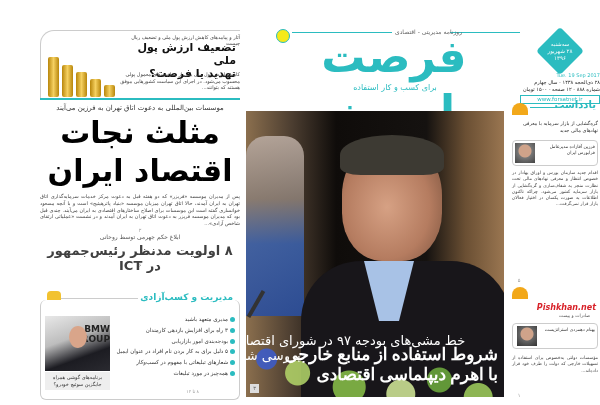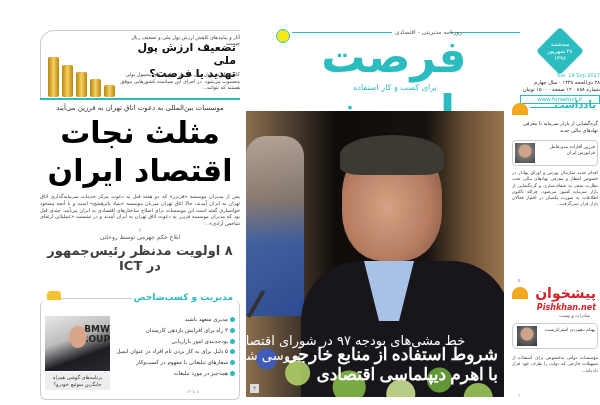--- a/index.html
+++ b/index.html
@@ -150,21 +150,21 @@
   <div class="lead-body">پس از مدیران موسسه «فریزر» که دو هفته قبل به دعوت مرکز خدمات سرمایه‌گذاری اتاق تهران به ایران آمدند، حالا اتاق تهران میزبان موسسه «بنیاد پاترهیتیج» است و با آنچه مسعود خوانساری گفته است این موسسات برای اصلاح ساختارهای اقتصادی به ایران می‌آیند. چندی قبل بود که مدیران موسسه فریزر به دعوت اتاق تهران به ایران آمدند و در نشست «عملیاتی ارتقای شاخص آزادی»...</div>
   <div class="pg-marker" style="left:90px;top:127px;width:20px;">۲</div>
   <div class="sub-kicker">ابلاغ حکم جهرمی توسط روحانی</div>
   <div class="sub-title">۸ اولویت مدنظر رئیس‌جمهور در ICT</div>
   <div class="pg-marker" style="left:90px;top:162px;width:20px;">۶</div>
 </div>
 
 <div id="mgmt" class="abs rtl">
   <div class="mgmt-line"></div>
   <div class="mgmt-icon"></div>
-  <div class="mgmt-head">مدیریت و کسب‌شاخص</div>
+  <div class="mgmt-head">مدیریت و کسب‌آزادی</div>
   <div class="mgmt-photo">
     <div class="bmw">BMW GROUP</div>
     <div class="face"></div>
   </div>
   <div class="mgmt-caption rtl">برنامه‌های گوشی همراه جایگزین سوئیچ خودرو؟</div>
   <ul class="mgmt-list">
     <li><span class="bullet"></span><span>مدیری متعهد باشید</span></li>
     <li><span class="bullet"></span><span>۳ راه برای افزایش بازدهی کارمندان</span></li>
     <li><span class="bullet"></span><span>بودجه‌بندی امور بازاریابی</span></li>
     <li><span class="bullet"></span><span>۵ دلیل برای به کار بردن نام افراد در عنوان ایمیل</span></li>
@@ -195,21 +195,20 @@
   <div class="yad-line"></div>
   <div class="yad-head">یادداشت</div>
   <div class="yad-kicker">گره‌گشایی از بازار سرمایه با معرفی نهادهای مالی جدید</div>
   <div class="yad-author">
     <div class="photo"></div>
     <div class="name">فرزین آقازاده مدیرعامل فرابورس ایران</div>
   </div>
   <div class="yad-body">اقدام جدید سازمان بورس و اوراق بهادار در خصوص انتظار و معرفی نهادهای مالی تحت نظارت منجر به شفاف‌سازی و گره‌گشایی از بازار سرمایه کشور می‌شود. چراکه تاکنون اطلاعات به صورت یکسان در اختیار فعالان بازار قرار نمی‌گرفت...</div>
   <div class="pg-marker" style="left:4px;top:182px;width:10px;">۵</div>
   <div class="pish-icon"></div>
-  <div class="pish-logo">پیشخوان</div>
   <div class="pish-url">Pishkhan.net</div>
   <div class="pish-sub">صادرات و پیست</div>
   <div class="r2-author">
     <div class="photo"></div>
     <div class="name">بهنام دهمردی استراتژیست</div>
   </div>
   <div class="r2-body">مؤسسات دولتی به‌خصوص برای استفاده از تسهیلات خارجی که دولت را طرف خود قرار داده‌اند...</div>
   <div class="pg-marker" style="left:4px;top:297px;width:10px;">۱</div>
 </div>
 

